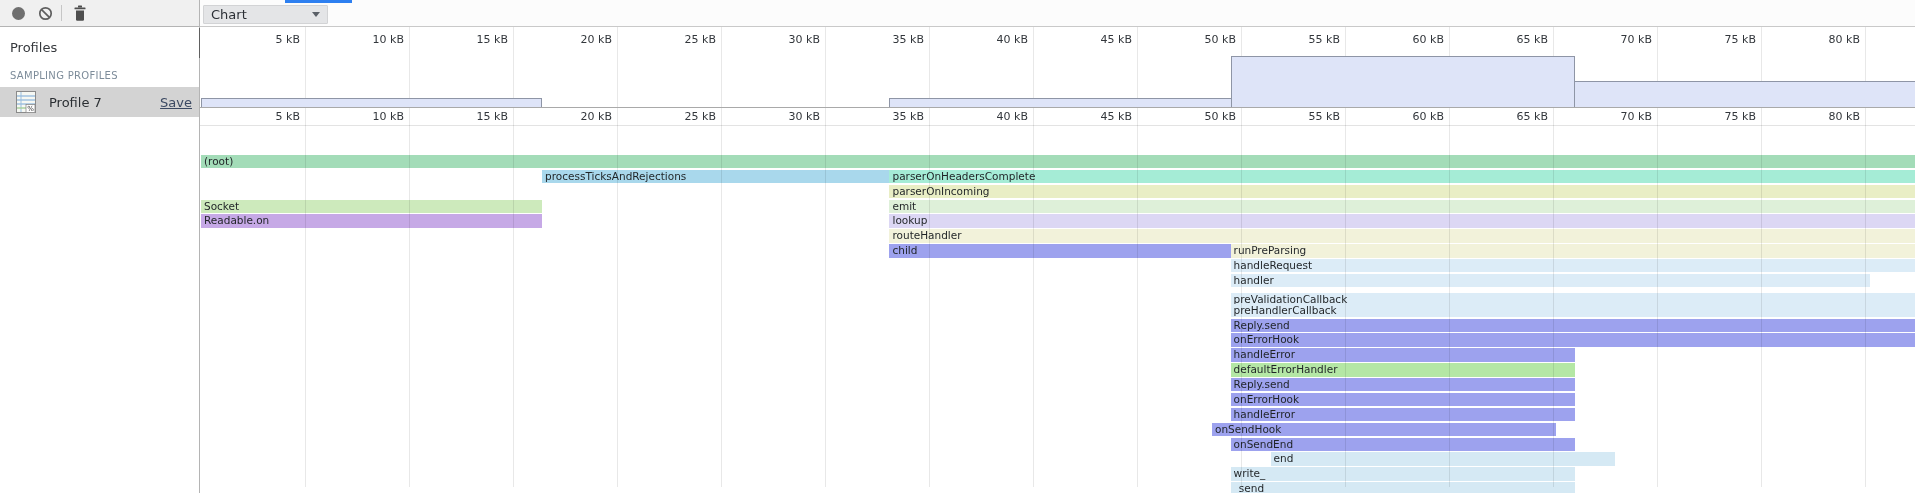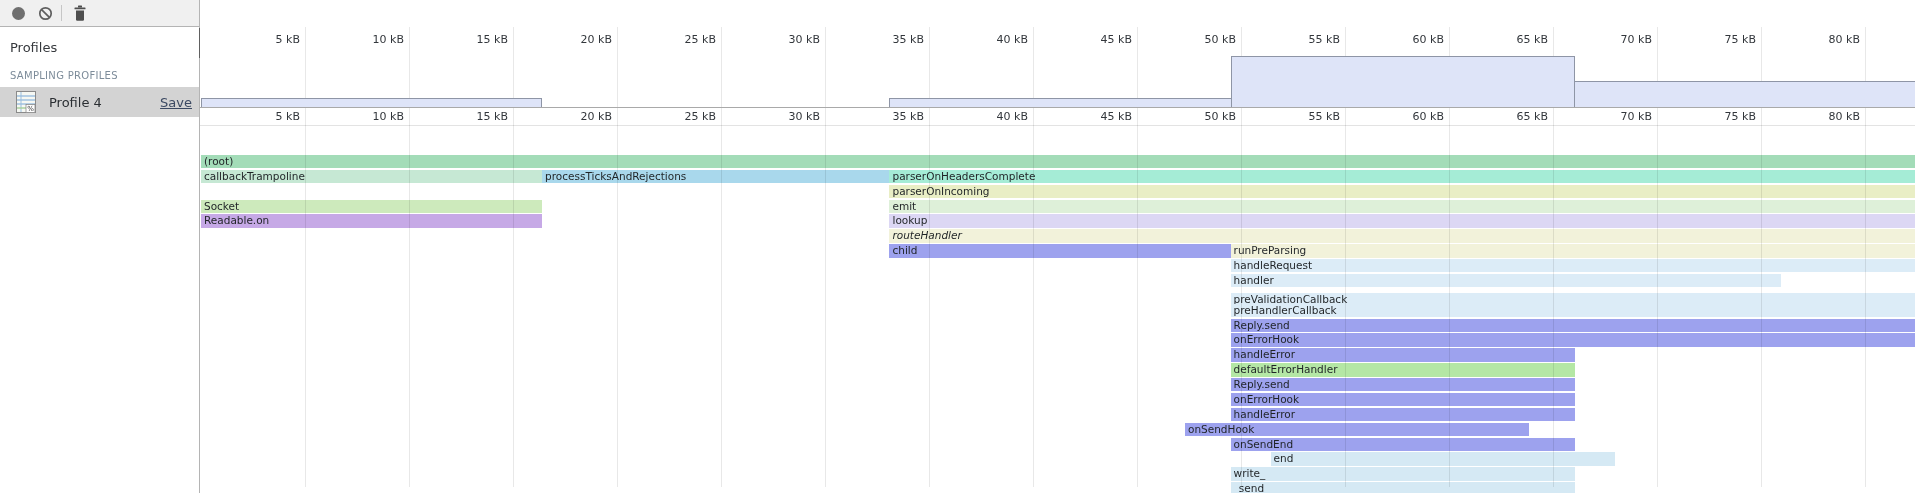--- a/index.html
+++ b/index.html
@@ -73,36 +73,43 @@
     <div class="tb-divider"></div>
     <div class="tbtn">
       <svg width="14" height="16" viewBox="0 0 14 16">
         <rect x="5" y="0.5" width="4" height="2" rx="0.5" fill="#4e4e4e"></rect>
         <rect x="1.5" y="2.5" width="11" height="1.8" rx="0.5" fill="#4e4e4e"></rect>
         <path d="M3 5.5 h8 v9 a1.2 1.2 0 0 1 -1.2 1.2 h-5.6 a1.2 1.2 0 0 1 -1.2 -1.2 z" fill="#4e4e4e"></path>
       </svg>
     </div>
   </div>
 
+  <div class="topstrip">
+    <div class="tab-indicator"></div>
+    <div class="chart-select">
+      <span>Chart</span>
+      <span class="arrow"></span>
+    </div>
+  </div>
 
   <div class="sidebar">
     <div class="sb-title">Profiles</div>
     <div class="sb-section">SAMPLING PROFILES</div>
     <div class="profile-row">
       <svg class="picon" viewBox="0 0 20 22">
         <rect x="0.5" y="0.5" width="19" height="21" fill="#f6f8f3" stroke="#8a8a8a"></rect>
         <line x1="5" y1="1" x2="5" y2="21" stroke="#9abede" stroke-width="1"></line>
         <line x1="1" y1="5" x2="19" y2="5" stroke="#9abede" stroke-width="1.4"></line>
         <line x1="1" y1="9" x2="19" y2="9" stroke="#9abede" stroke-width="1.4"></line>
         <line x1="1" y1="13" x2="19" y2="13" stroke="#9abede" stroke-width="1.4"></line>
         <line x1="1" y1="17" x2="19" y2="17" stroke="#a5cf9a" stroke-width="1.4"></line>
         <rect x="10" y="13.5" width="9" height="8" fill="#ffffff" stroke="#8a8a8a" stroke-width="0.8"></rect>
         <text x="14.5" y="20" font-size="7" text-anchor="middle" fill="#333" font-family="DejaVu Sans, sans-serif">%</text>
       </svg>
-      <span class="pname">Profile 4</span>
+      <span class="pname">Profile 7</span>
       <span class="save">Save</span>
     </div>
   </div>
   <div class="scroll-thumb"></div>
 
   <div class="main">
     <div class="overview" id="overview">
         <div class="grid-ov" style="left: 105px; top: 0px; height: 80px;"></div>
         <div class="tick" style="left: 42px; top: 6px;">5 kB</div>
         <div class="grid-ov" style="left: 209px; top: 0px; height: 80px;"></div>
@@ -153,43 +160,42 @@
         <div class="tick" style="left: 978px; top: 2px;">50 kB</div>
         <div class="tick" style="left: 1082px; top: 2px;">55 kB</div>
         <div class="tick" style="left: 1186px; top: 2px;">60 kB</div>
         <div class="tick" style="left: 1290px; top: 2px;">65 kB</div>
         <div class="tick" style="left: 1394px; top: 2px;">70 kB</div>
         <div class="tick" style="left: 1498px; top: 2px;">75 kB</div>
         <div class="tick" style="left: 1602px; top: 2px;">80 kB</div>
       </div>
     <div class="flame" id="flame">
         <div class="frame" style="left: 1px; width: 1713.92px; top: 29px; height: 13.4px; background: rgb(163, 220, 184);"><span>(root)</span></div>
-        <div class="frame" style="left: 1px; width: 341.12px; top: 43.87px; height: 13.4px; background: rgb(198, 232, 212);"><span>callbackTrampoline</span></div>
         <div class="frame" style="left: 342.12px; width: 347.36px; top: 43.87px; height: 13.4px; background: rgb(169, 216, 236);"><span>processTicksAndRejections</span></div>
         <div class="frame" style="left: 689.48px; width: 1025.44px; top: 43.87px; height: 13.4px; background: rgb(165, 236, 214);"><span>parserOnHeadersComplete</span></div>
         <div class="frame" style="left: 689.48px; width: 1025.44px; top: 58.74px; height: 13.4px; background: rgb(233, 238, 197);"><span>parserOnIncoming</span></div>
         <div class="frame" style="left: 1px; width: 341.12px; top: 73.61px; height: 13.4px; background: rgb(205, 234, 188);"><span>Socket</span></div>
         <div class="frame" style="left: 689.48px; width: 1025.44px; top: 73.61px; height: 13.4px; background: rgb(222, 240, 217);"><span>emit</span></div>
         <div class="frame" style="left: 1px; width: 341.12px; top: 88.48px; height: 13.4px; background: rgb(198, 169, 230);"><span>Readable.on</span></div>
         <div class="frame" style="left: 689.48px; width: 1025.44px; top: 88.48px; height: 13.4px; background: rgb(220, 215, 244);"><span>lookup</span></div>
-        <div class="frame" style="left: 689.48px; width: 1025.44px; top: 103.35px; height: 13.4px; background: rgb(242, 242, 218); font-style: italic;"><span>routeHandler</span></div>
+        <div class="frame" style="left: 689.48px; width: 1025.44px; top: 103.35px; height: 13.4px; background: rgb(242, 242, 218);"><span>routeHandler</span></div>
         <div class="frame dotted" style="left: 689.48px; width: 341.12px; top: 118.22px; height: 13.4px; background: rgb(157, 162, 238);"><span>child</span></div>
         <div class="frame" style="left: 1030.6px; width: 684.32px; top: 118.22px; height: 13.4px; background: rgb(242, 242, 218);"><span>runPreParsing</span></div>
         <div class="frame" style="left: 1030.6px; width: 684.32px; top: 133.09px; height: 13.4px; background: rgb(220, 236, 247);"><span>handleRequest</span></div>
-        <div class="frame" style="left: 1030.6px; width: 550px; top: 147.96px; height: 13.4px; background: rgb(220, 236, 247);"><span>handler</span></div>
+        <div class="frame" style="left: 1030.6px; width: 639px; top: 147.96px; height: 13.4px; background: rgb(220, 236, 247);"><span>handler</span></div>
         <div class="frame" style="left: 1030.6px; width: 684.32px; top: 167px; height: 13.4px; background: rgb(220, 236, 247);"><span>preValidationCallback</span></div>
         <div class="frame" style="left: 1030.6px; width: 684.32px; top: 177.7px; height: 13.4px; background: rgb(220, 236, 247);"><span>preHandlerCallback</span></div>
         <div class="frame" style="left: 1030.6px; width: 684.32px; top: 192.57px; height: 13.4px; background: rgb(157, 162, 238);"><span>Reply.send</span></div>
         <div class="frame" style="left: 1030.6px; width: 684.32px; top: 207.44px; height: 13.4px; background: rgb(157, 162, 238);"><span>onErrorHook</span></div>
         <div class="frame" style="left: 1030.6px; width: 344.24px; top: 222.31px; height: 13.4px; background: rgb(157, 162, 238);"><span>handleError</span></div>
         <div class="frame" style="left: 1030.6px; width: 344.24px; top: 237.18px; height: 13.4px; background: rgb(180, 231, 165);"><span>defaultErrorHandler</span></div>
         <div class="frame" style="left: 1030.6px; width: 344.24px; top: 252.05px; height: 13.4px; background: rgb(157, 162, 238);"><span>Reply.send</span></div>
         <div class="frame" style="left: 1030.6px; width: 344.24px; top: 266.92px; height: 13.4px; background: rgb(157, 162, 238);"><span>onErrorHook</span></div>
         <div class="frame" style="left: 1030.6px; width: 344.24px; top: 281.79px; height: 13.4px; background: rgb(157, 162, 238);"><span>handleError</span></div>
-        <div class="frame" style="left: 985px; width: 344.24px; top: 296.66px; height: 13.4px; background: rgb(157, 162, 238);"><span>onSendHook</span></div>
+        <div class="frame" style="left: 1012px; width: 344.24px; top: 296.66px; height: 13.4px; background: rgb(157, 162, 238);"><span>onSendHook</span></div>
         <div class="frame" style="left: 1030.6px; width: 344.24px; top: 311.53px; height: 13.4px; background: rgb(157, 162, 238);"><span>onSendEnd</span></div>
         <div class="frame" style="left: 1030.6px; width: 344.24px; top: 326.4px; height: 13.4px; background: rgb(213, 233, 244); margin-left: 40px;"><span>end</span></div>
         <div class="frame" style="left: 1030.6px; width: 344.24px; top: 341.27px; height: 13.4px; background: rgb(213, 233, 244);"><span>write_</span></div>
         <div class="frame" style="left: 1030.6px; width: 344.24px; top: 356.14px; height: 13.4px; background: rgb(213, 233, 244);"><span>_send</span></div>
       </div>
   <div class="grid-fl" style="left: 105px; top: 81px; height: 379px; z-index: 5;"></div>
       <div class="grid-fl" style="left: 209px; top: 81px; height: 379px; z-index: 5;"></div>
       <div class="grid-fl" style="left: 313px; top: 81px; height: 379px; z-index: 5;"></div>
       <div class="grid-fl" style="left: 417px; top: 81px; height: 379px; z-index: 5;"></div>
       <div class="grid-fl" style="left: 521px; top: 81px; height: 379px; z-index: 5;"></div>

